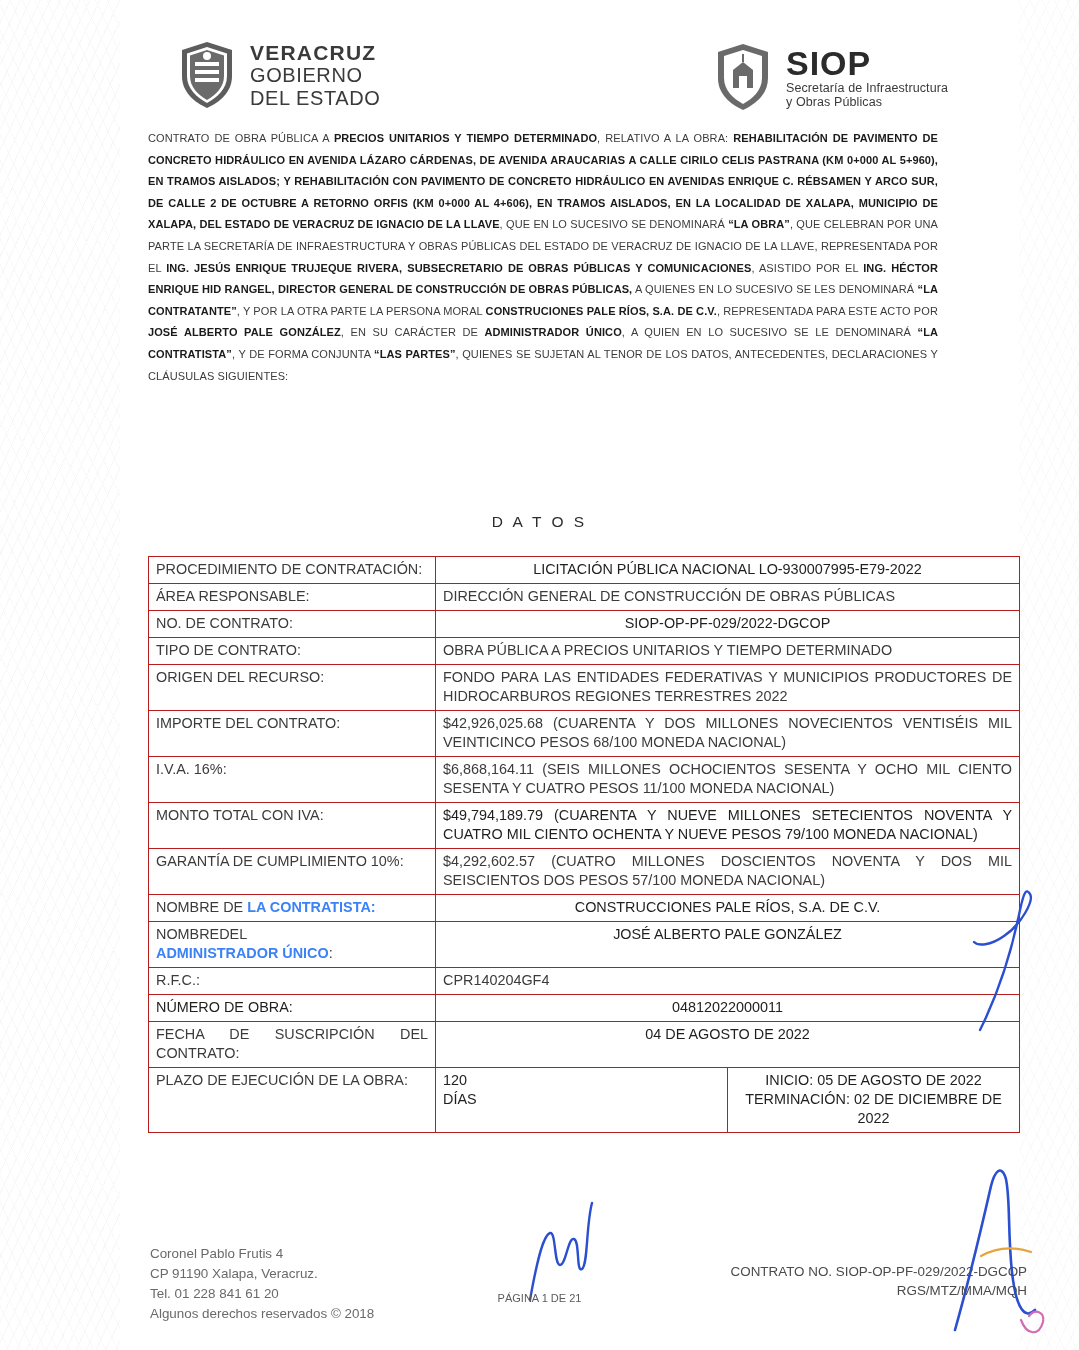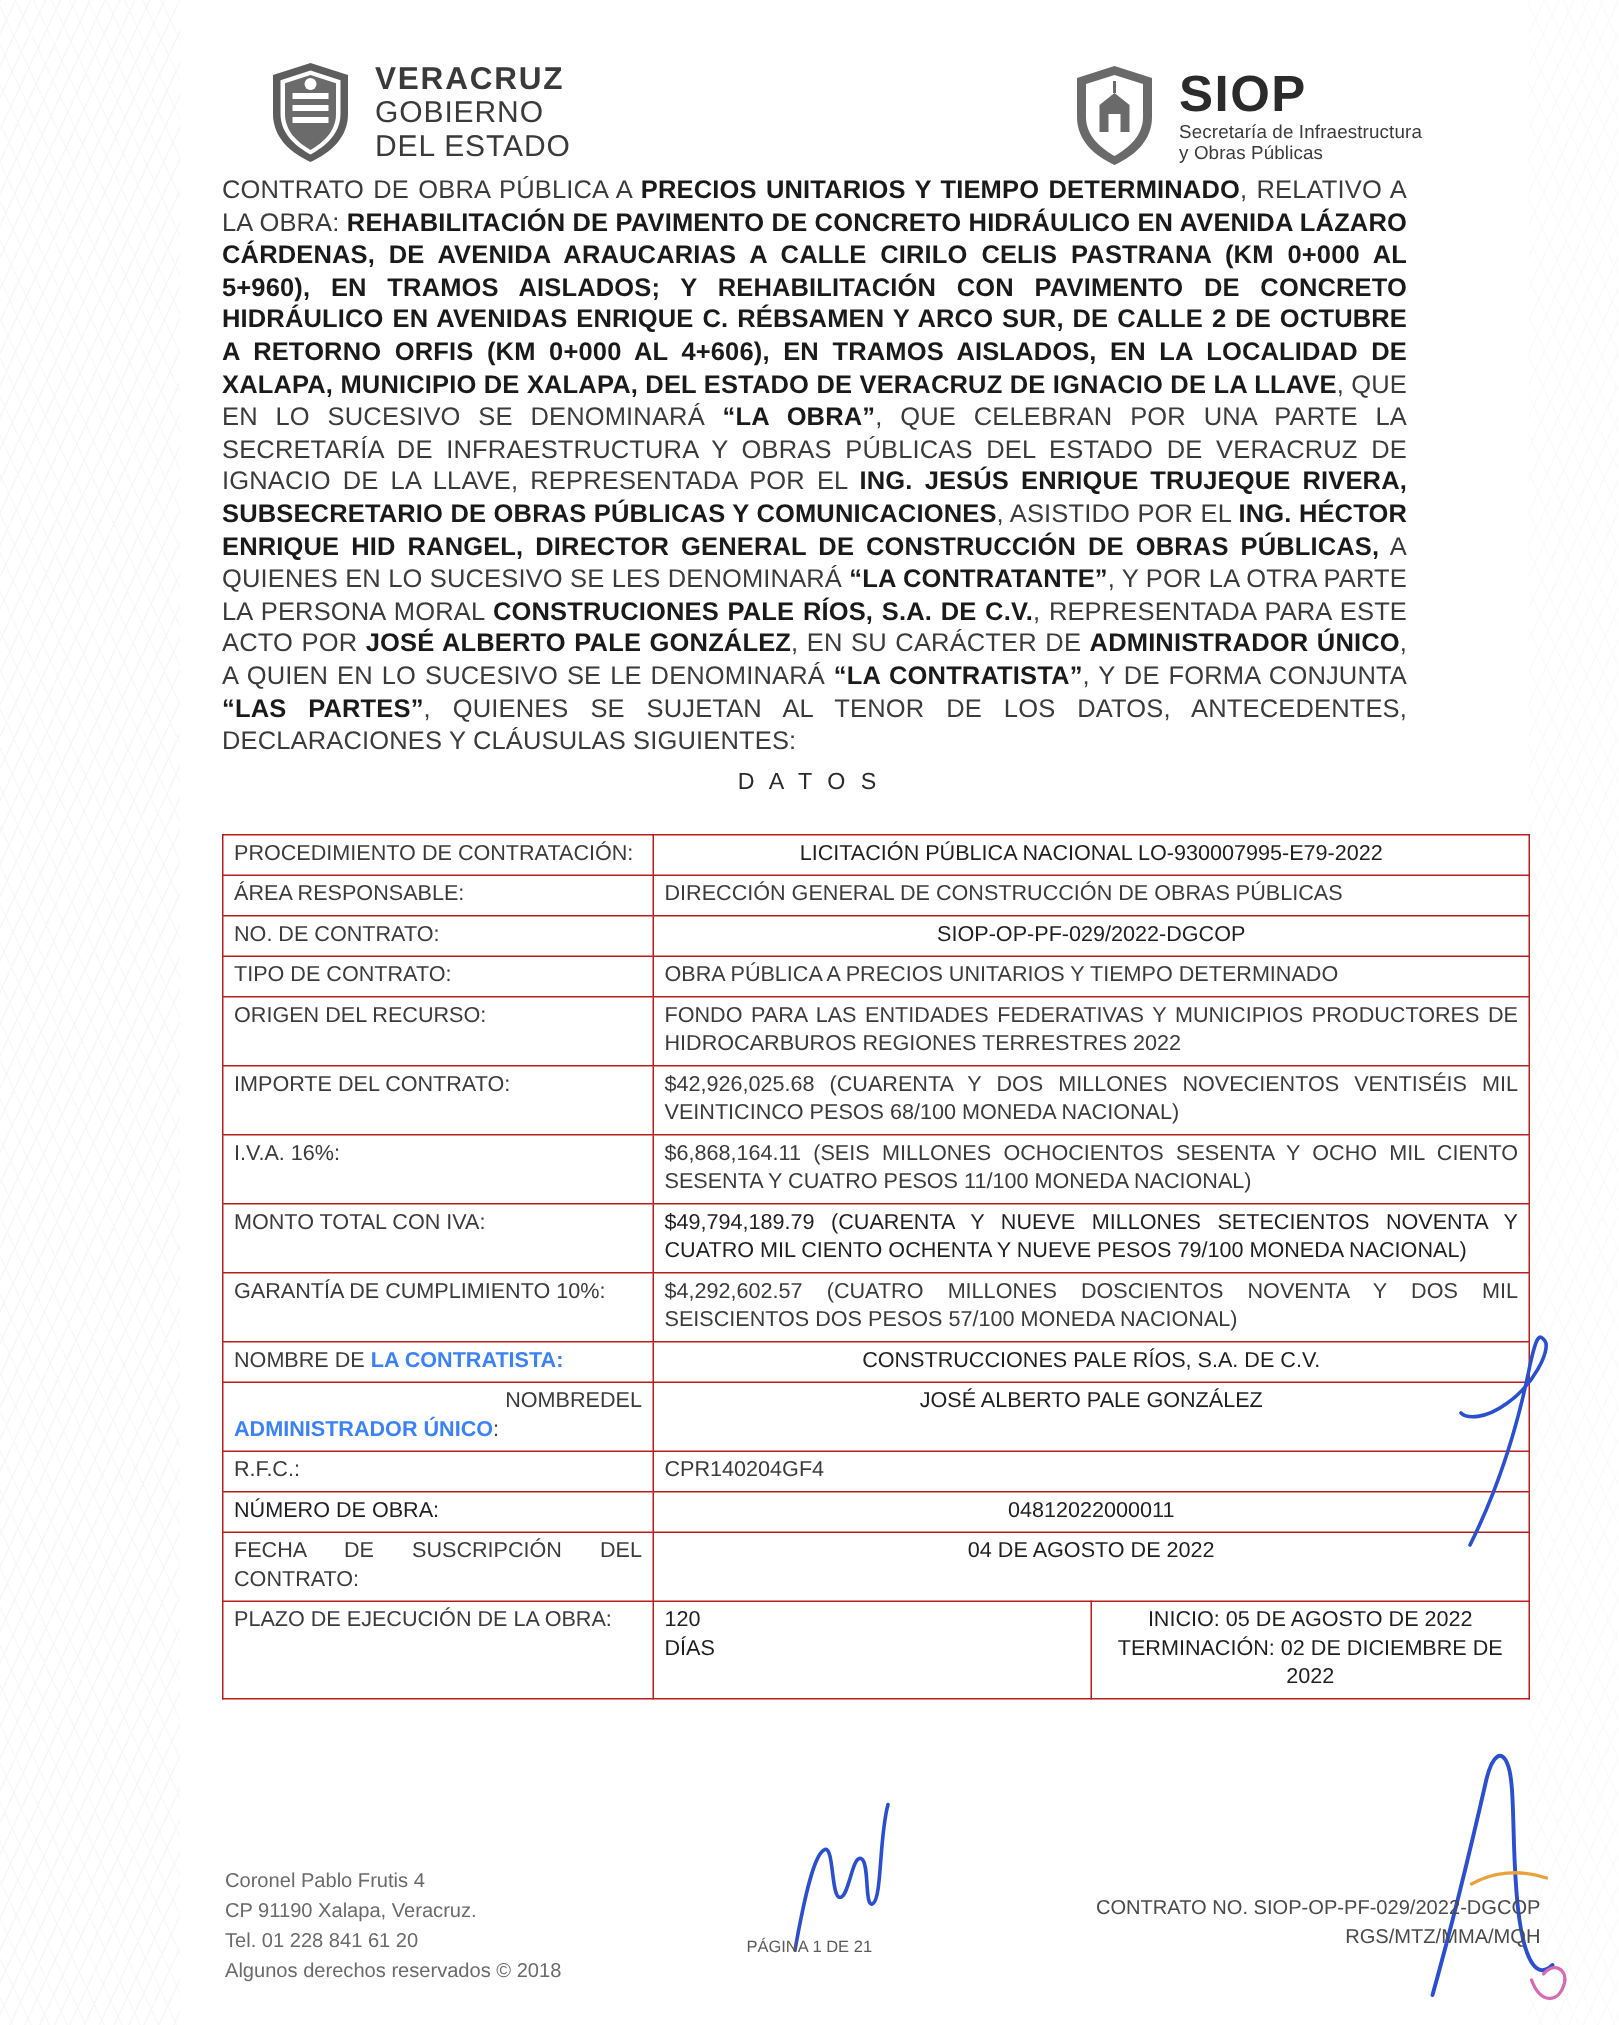--- a/index.html
+++ b/index.html
@@ -85,24 +85,24 @@
   .siop-text .sub {
     font-size: 12.5px;
     color: #3a3a3a;
     display: block;
     letter-spacing: 0.1px;
   }
 
   
   .intro {
     position: absolute;
-    top: 116px;
+    top: 128px;
     left: 148px;
     width: 790px;
-    font-size: 17px;
+    font-size: 11px;
     line-height: 21.6px;
     text-align: justify;
     color: #3b3b3b;
     letter-spacing: 0.1px;
   }
   .intro b { color: #1a1a1a; font-weight: bold; }
 
   .datos-title {
     position: absolute;
     top: 513px;
@@ -130,21 +130,21 @@
     padding: 3px 7px 4px 7px;
     vertical-align: top;
     line-height: 19px;
   }
   td.lbl { width: 272px; }
   td.just { text-align: justify; }
   .strong { color: #3b82f6; font-weight: bold; }
   .dark { color: #1f1f1f; text-align: center; }
   .spread {
     display: flex;
-    justify-content: flex-end;
+    justify-content: flex-start;
   }
   td.days {
     width: 108px;
     color: #1f1f1f;
   }
 
   
   .footer-left {
     position: absolute;
     left: 150px;

